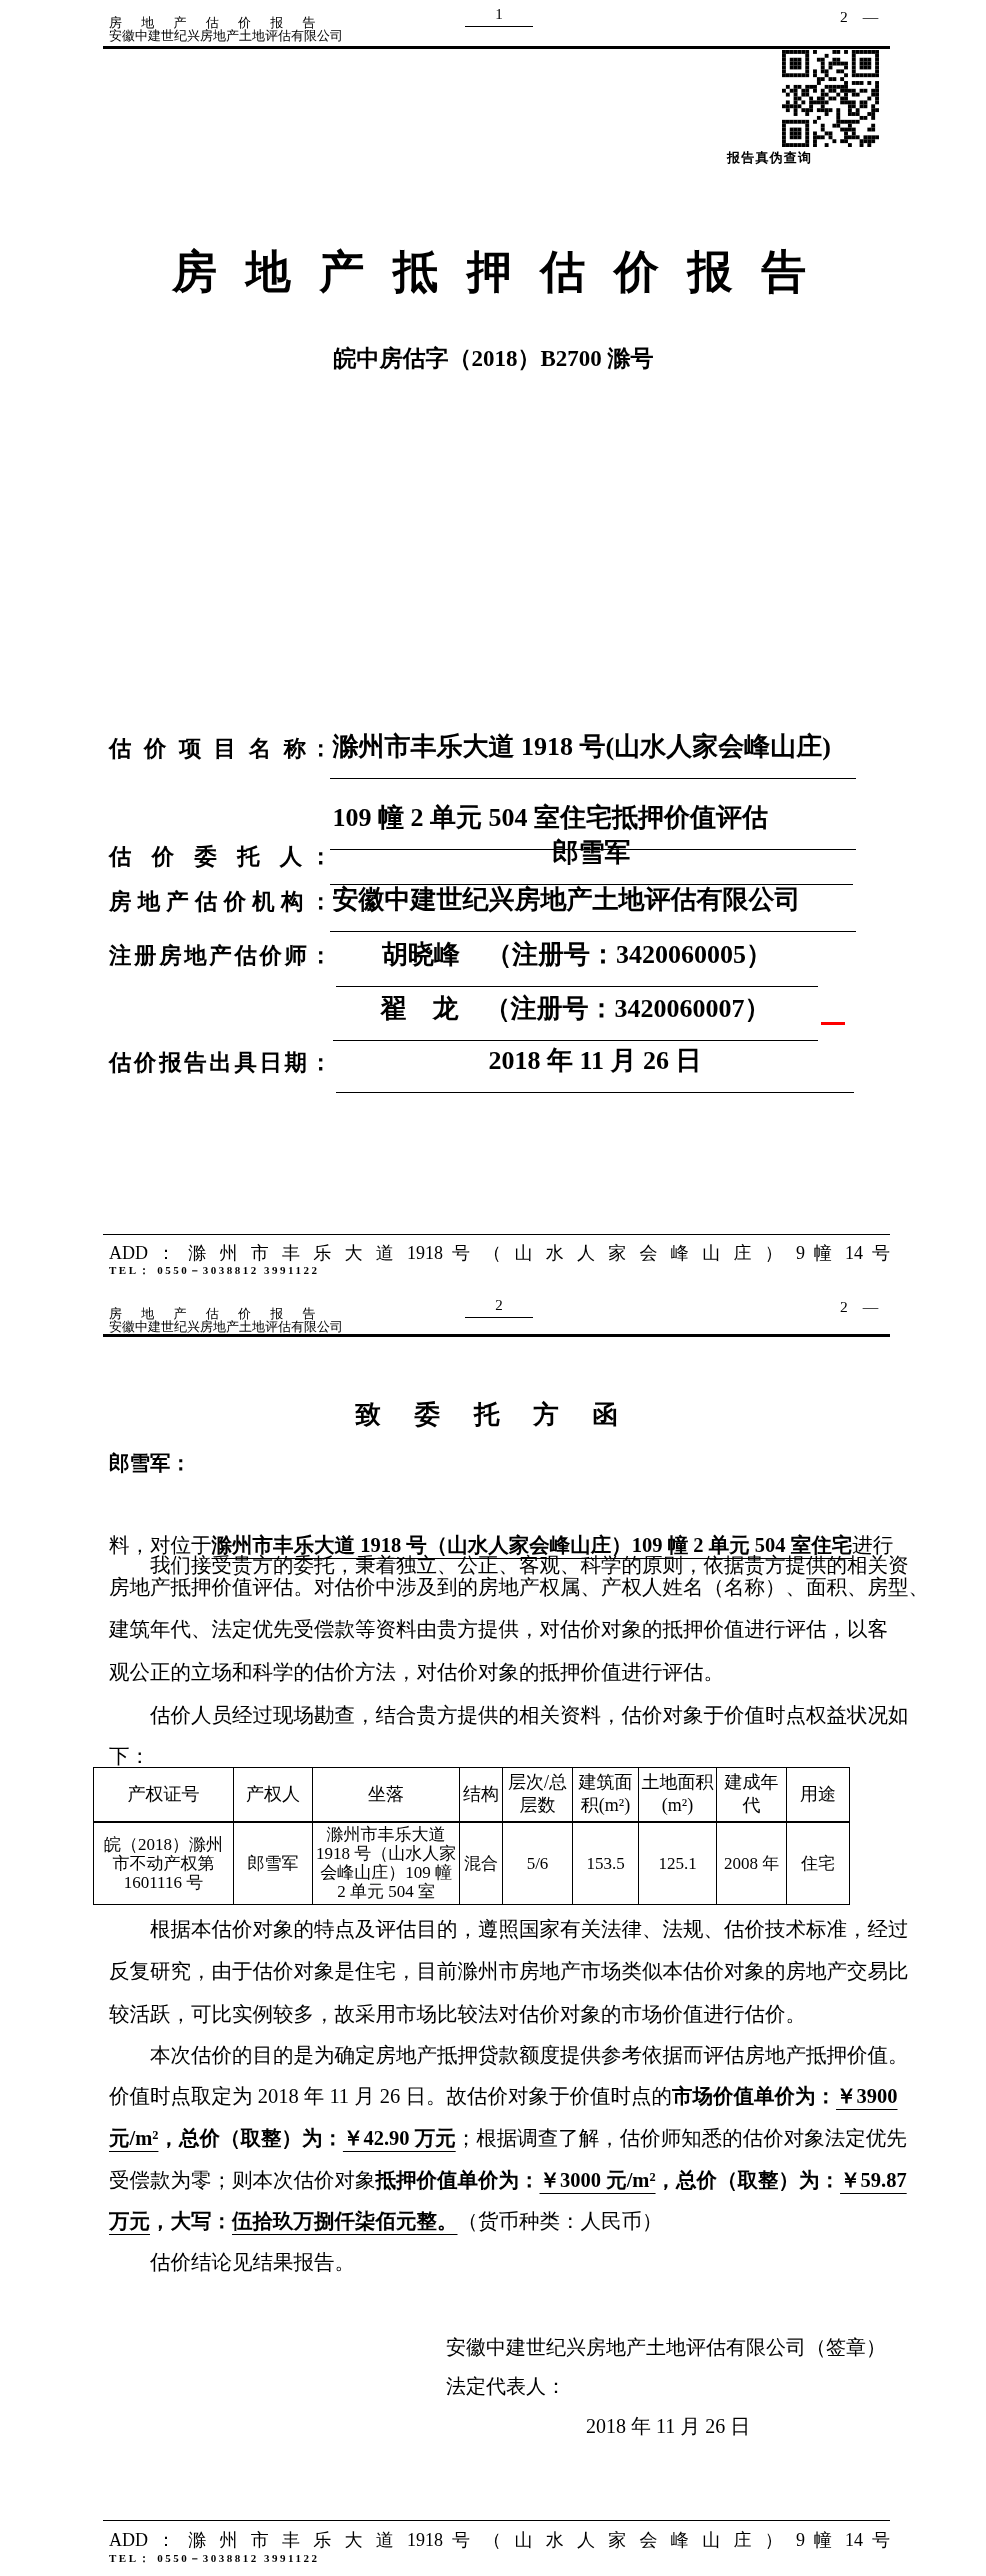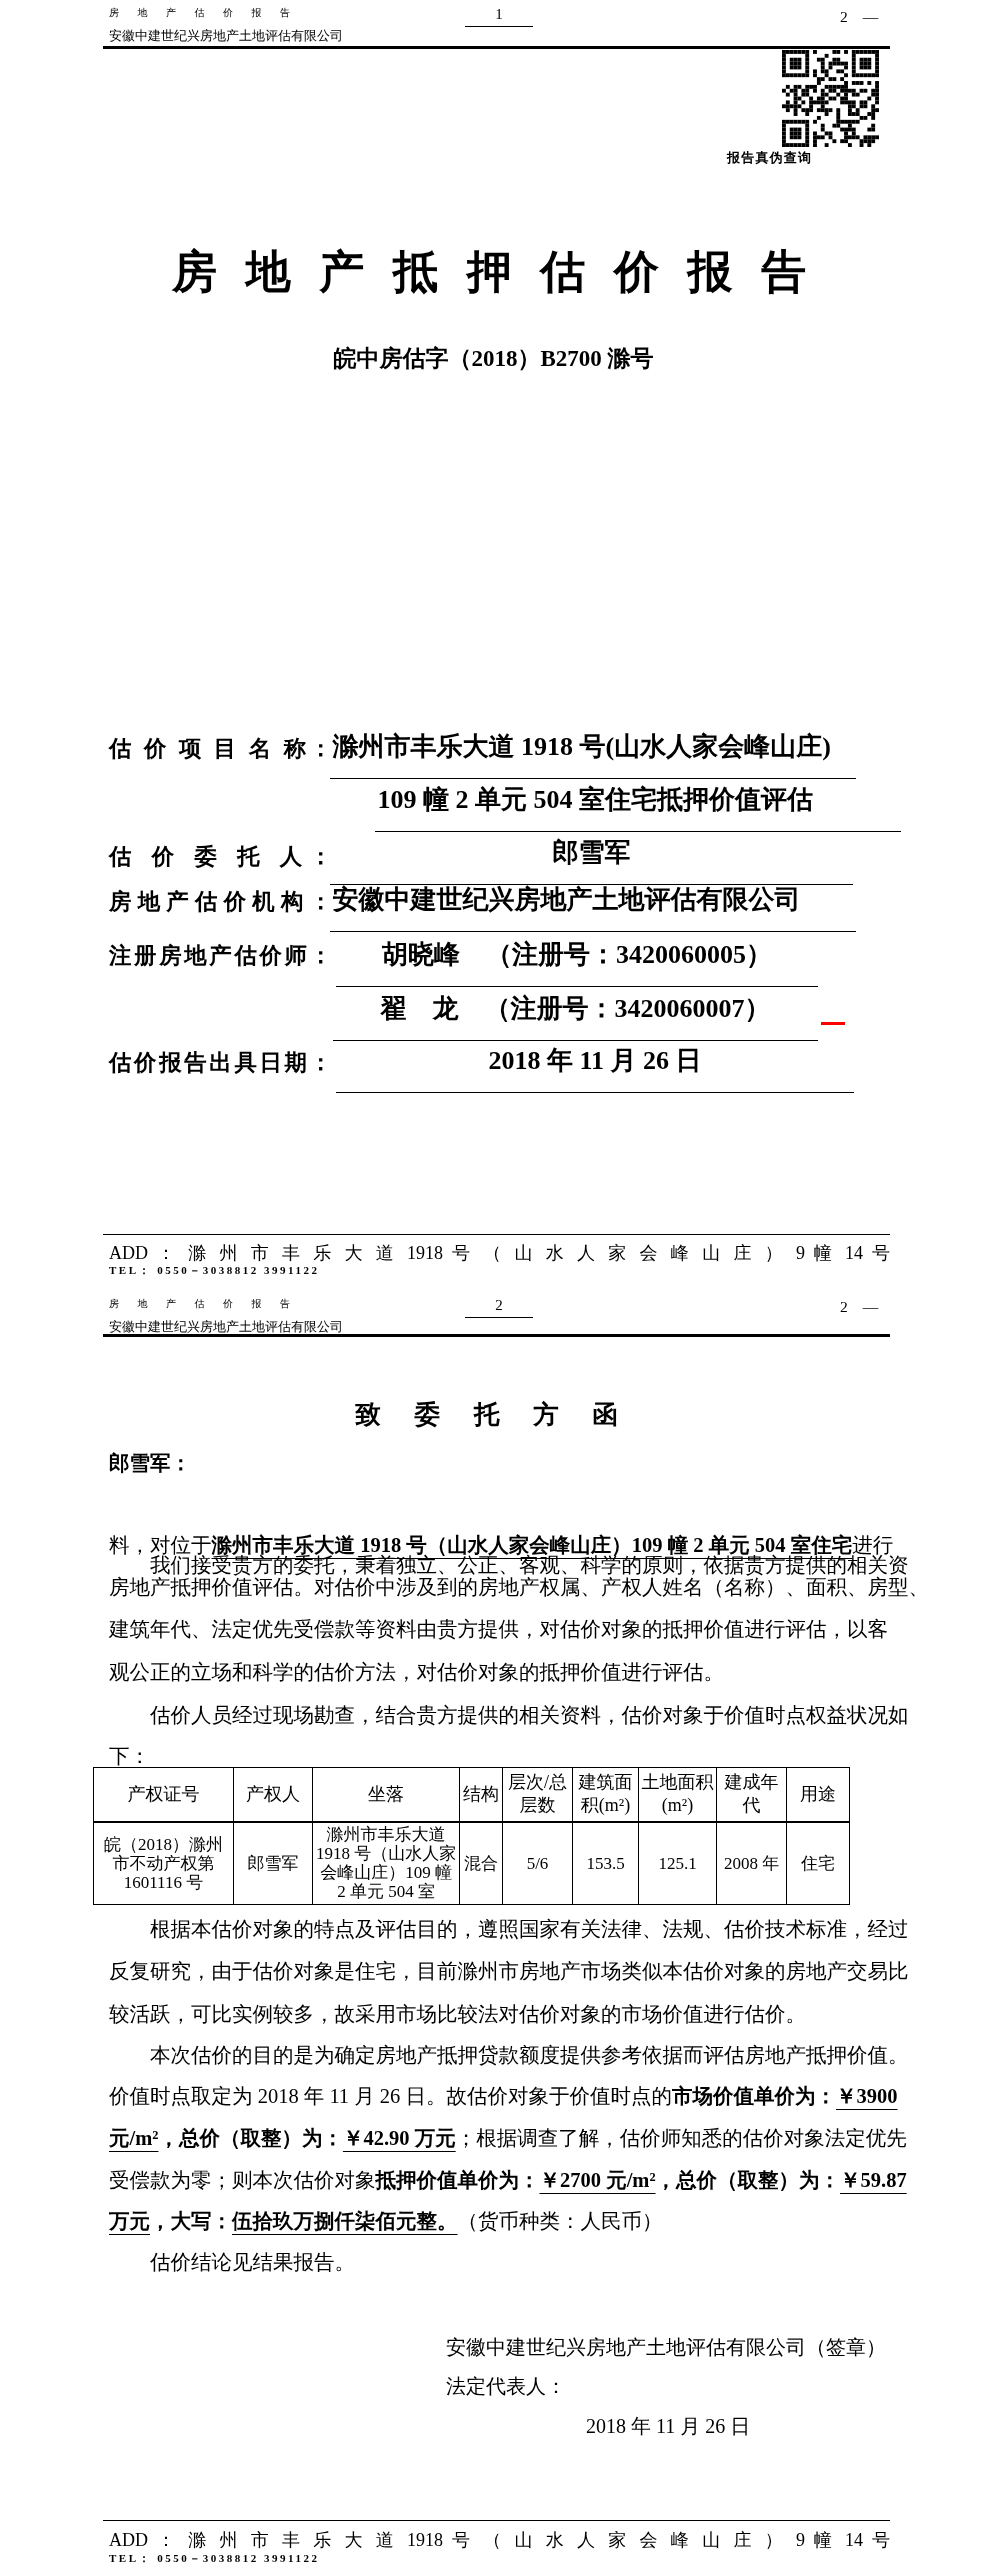--- a/index.html
+++ b/index.html
@@ -6,21 +6,21 @@
   body{
     width:987px;height:2576px;position:relative;
     font-family:"Liberation Serif","DejaVu Serif",serif;
     color:#000;
   }
   .abs{position:absolute;}
   .pre{white-space:pre;}
   .b{font-weight:bold;}
   .u{text-decoration:underline;text-decoration-thickness:1.2px;text-underline-offset:5.6px;}
   .hline{position:absolute;background:#000;}
-  .hdr1{font-size:10px;letter-spacing:8px;white-space:pre;}
+  .hdr1{font-size:13px;letter-spacing:8px;white-space:pre;margin-top:8px;}
   .hdr2{font-size:13px;white-space:pre;}
   .pgnum{font-size:15px;width:68px;text-align:center;}
   .pnline{position:absolute;width:68px;height:1.2px;background:#000;}
   .corner{font-size:15.5px;white-space:pre;word-spacing:11.2px;}
   .bodyline{font-size:20.5px;white-space:pre;line-height:25px;}
   .frow{position:absolute;height:31px;border-bottom:1.2px solid #000;display:flex;align-items:flex-end;
         font-size:26px;font-weight:bold;white-space:pre;padding-bottom:14px;box-sizing:content-box;}
   .fcenter{justify-content:center;}
   .fleft{justify-content:flex-start;padding-left:2.5px;}
   .flabel{position:absolute;left:109px;width:223px;font-size:22.4px;font-weight:bold;
@@ -345,21 +345,21 @@
     </svg>
   <div class="abs pre b" style="left:727px;top:149px;font-size:13px;letter-spacing:1.2px;">报告真伪查询</div>
 
   <div class="abs pre b" style="left:0;width:987px;top:242px;text-align:center;font-size:45px;letter-spacing:8.7px;">房 地 产 抵 押 估 价 报 告</div>
   <div class="abs pre b" style="left:0;width:987px;top:343px;text-align:center;font-size:23px;">皖中房估字（2018）B2700 滁号</div>
 
   <div class="flabel" style="top:735px;">估 价 项 目 名 称：</div>
   <div class="frow fleft" style="left:330px;top:733px;width:523px;">
     <span>滁州市丰乐大道 1918 号(山水人家会峰山庄)</span>
   </div>
-  <div class="frow fleft" style="left:330px;top:786px;width:523px;margin-left:45px;">
+  <div class="frow fleft" style="left:330px;top:804px;width:523px;">
     <span>109 幢 2 单元 504 室住宅抵押价值评估</span>
   </div>
 
   <div class="flabel" style="top:843px;">估 价 委 托 人：</div>
   <div class="frow fcenter" style="left:330px;top:839px;width:523px;">
     <span>郎雪军</span>
   </div>
 
   <div class="flabel" style="top:888px;">房地产估价机构：</div>
   <div class="frow fleft" style="left:330px;top:886px;width:523px;">
@@ -447,21 +447,21 @@
   </table>
 
   <div class="abs bodyline" style="left:150px;top:1917px;">根据本估价对象的特点及评估目的，遵照国家有关法律、法规、估价技术标准，经过</div>
   <div class="abs bodyline" style="left:109px;top:1959px;">反复研究，由于估价对象是住宅，目前滁州市房地产市场类似本估价对象的房地产交易比</div>
   <div class="abs bodyline" style="left:109px;top:2002px;">较活跃，可比实例较多，故采用市场比较法对估价对象的市场价值进行估价。</div>
 
   <div class="abs bodyline" style="left:150px;top:2043px;">本次估价的目的是为确定房地产抵押贷款额度提供参考依据而评估房地产抵押价值。</div>
 
   <div class="abs bodyline" style="left:109px;top:2084px;"><span>价值时点取定为 2018 年 11 月 26 日。故估价对象于价值时点的</span><span class="b">市场价值单价为：</span><span class="b u">￥3900</span></div>
   <div class="abs bodyline" style="left:109px;top:2126px;"><span class="b u">元/m²</span><span class="b">，总价（取整）为：</span><span class="b u">￥42.90 万元</span><span>；根据调查了解，估价师知悉的估价对象法定优先</span></div>
-  <div class="abs bodyline" style="left:109px;top:2168px;"><span>受偿款为零；则本次估价对象</span><span class="b">抵押价值单价为：</span><span class="b u">￥2700 元/m²</span><span class="b">，总价（取整）为：</span><span class="b u">￥59.87</span></div>
+  <div class="abs bodyline" style="left:109px;top:2168px;"><span>受偿款为零；则本次估价对象</span><span class="b">抵押价值单价为：</span><span class="b u">￥3000 元/m²</span><span class="b">，总价（取整）为：</span><span class="b u">￥59.87</span></div>
   <div class="abs bodyline" style="left:109px;top:2209px;"><span class="b u">万元</span><span class="b">，大写：</span><span class="b u">伍拾玖万捌仟柒佰元整。</span><span>（货币种类：人民币）</span></div>
 
   <div class="abs bodyline" style="left:150px;top:2250px;">估价结论见结果报告。</div>
 
   <div class="abs sig" style="left:446px;top:2334px;">安徽中建世纪兴房地产土地评估有限公司（签章）</div>
   <div class="abs sig" style="left:446px;top:2373px;">法定代表人：</div>
   <div class="abs sig" style="left:586px;top:2413px;">2018 年 11 月 26 日</div>
 
   <div class="hline" style="left:103px;top:2520px;width:787px;height:1.2px;"></div>
   <div class="abs footer-add" style="left:109px;top:2528px;">ADD ： 滁 州 市 丰 乐 大 道 1918 号 （ 山 水 人 家 会 峰 山 庄 ） 9 幢 14 号</div>

